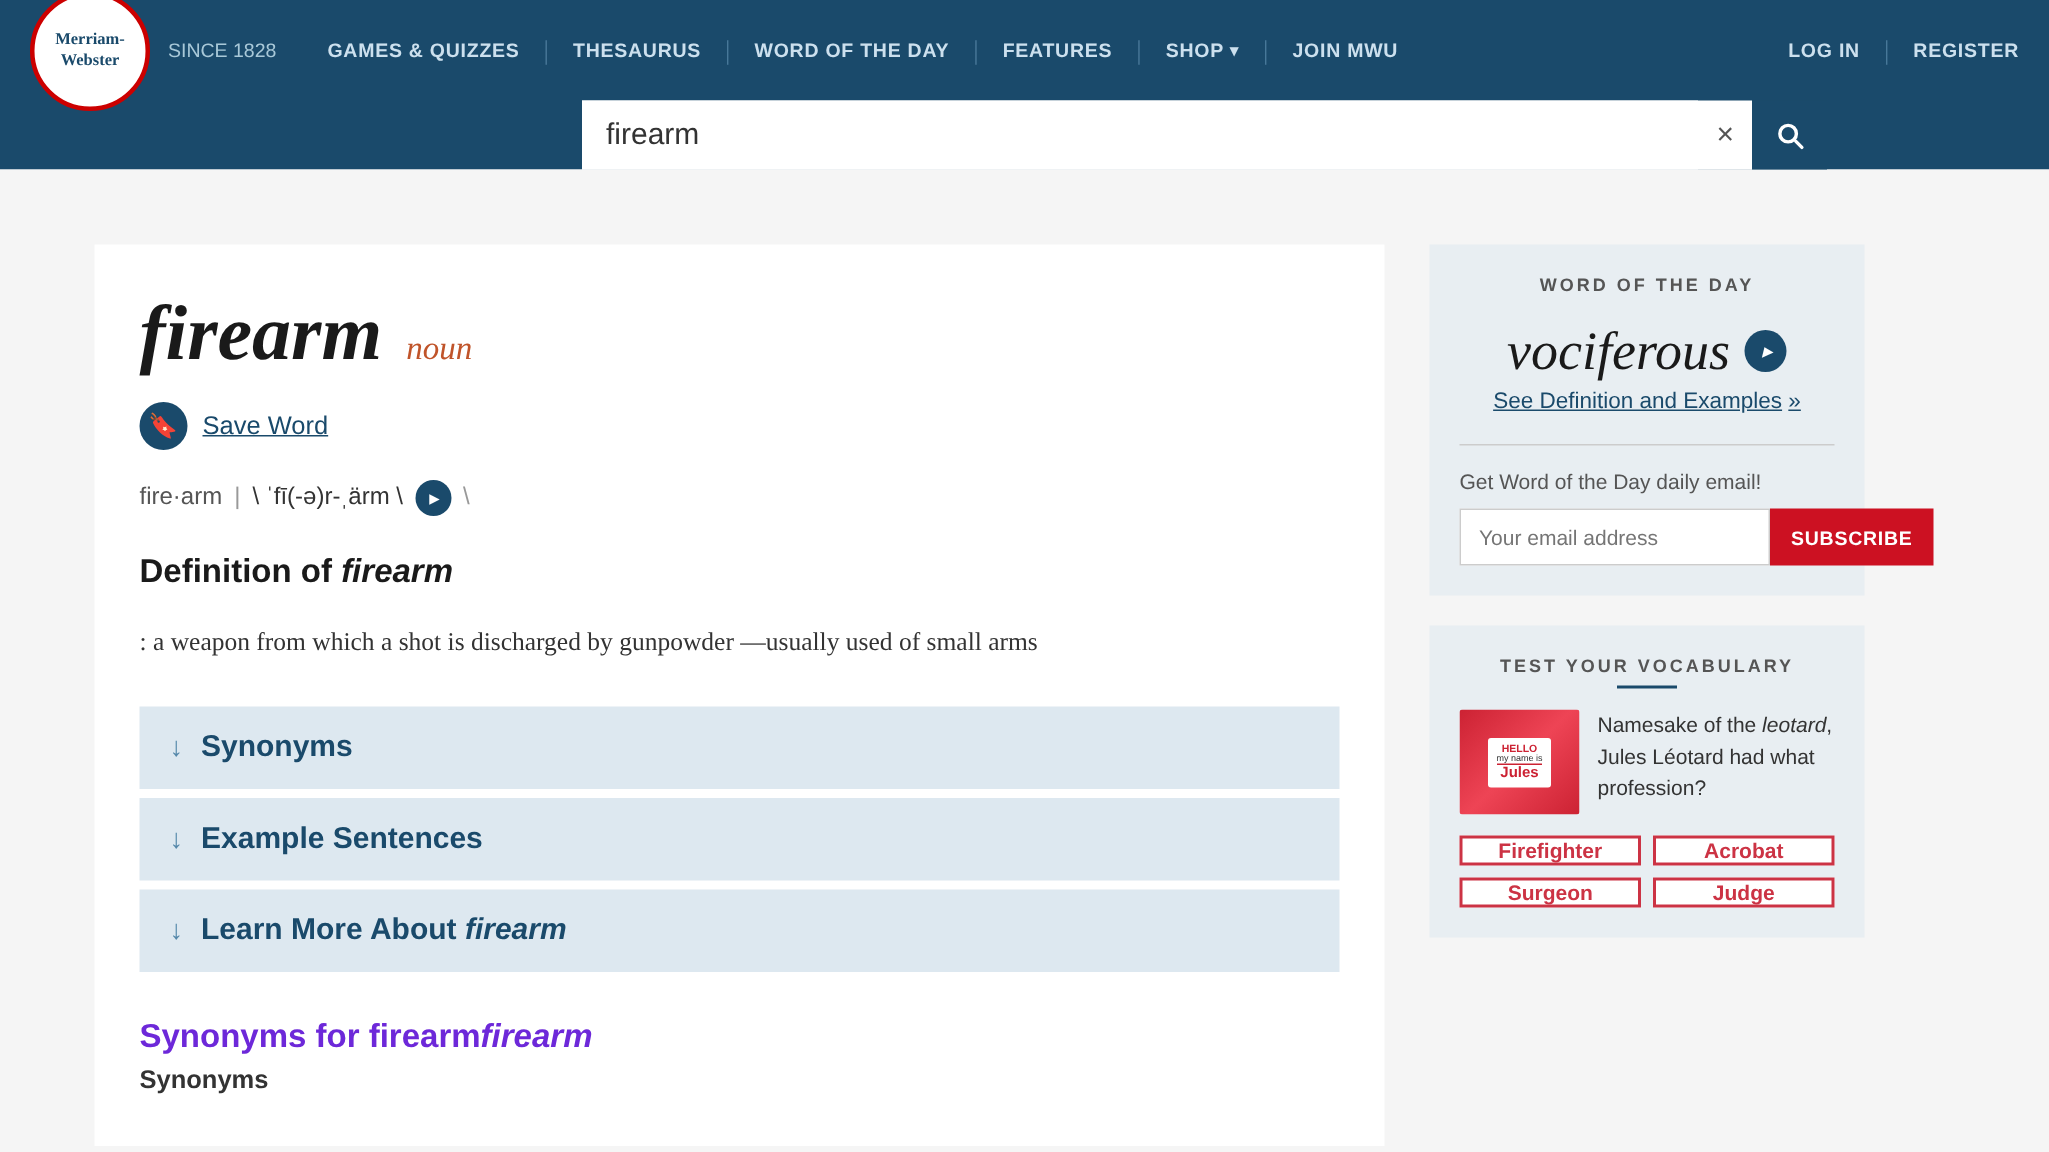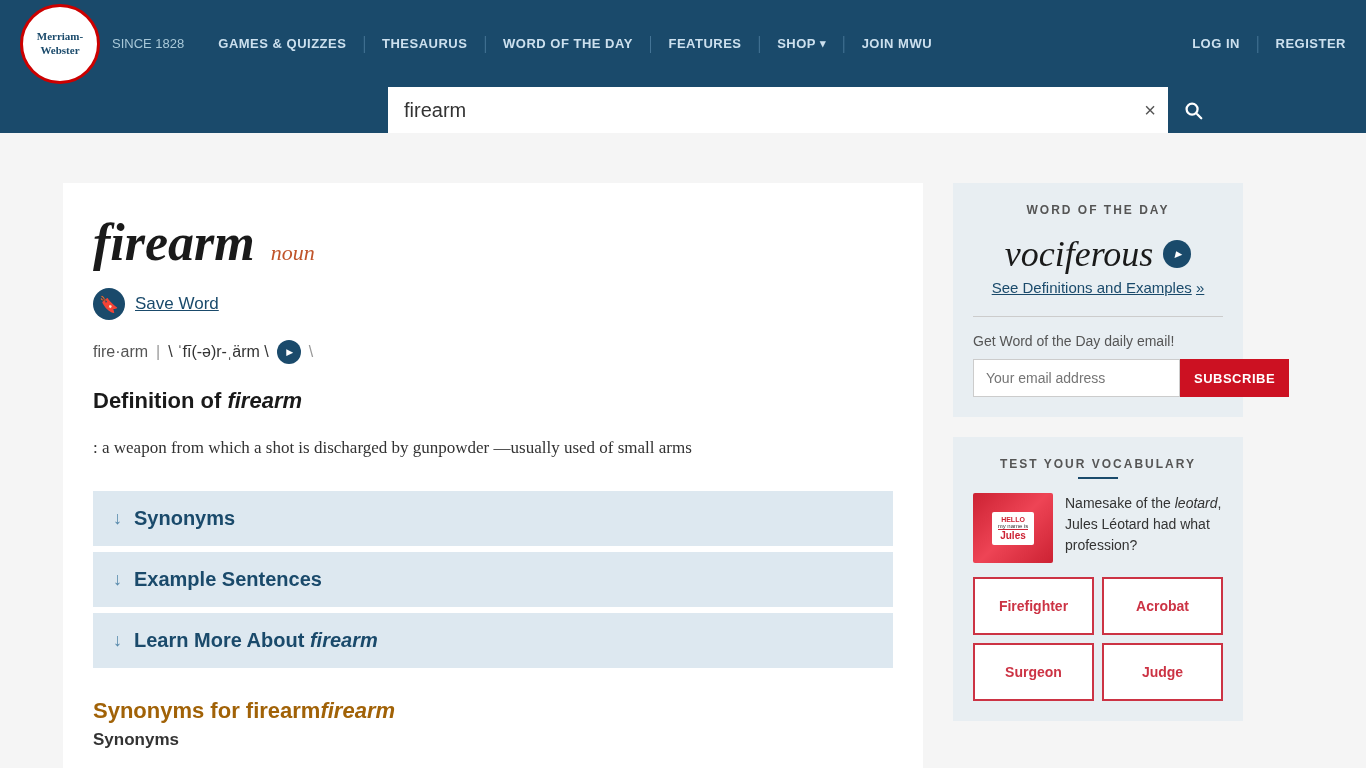--- a/index.html
+++ b/index.html
@@ -51,21 +51,21 @@
     .definition-heading em { font-style: italic; }
     .definition-text { font-size: 17px; line-height: 1.6; color: #333; margin-bottom: 30px; margin-top: 20px; }
     .definition-text::before { content: ': '; }
 
     
     .collapsible { background: #dde8f0; border: none; width: 100%; text-align: left; padding: 16px 20px; font-size: 20px; font-weight: bold; color: #1a4a6b; cursor: pointer; margin-bottom: 6px; display: flex; align-items: center; gap: 12px; font-family: Arial, sans-serif; }
     .collapsible-arrow { color: #5588aa; font-size: 18px; }
 
     
     .synonyms-section { margin-top: 30px; }
-    .synonyms-heading { font-size: 22px; font-weight: bold; color: #a16207; margin-bottom: 6px; font-family: Arial, sans-serif; }
+    .synonyms-heading { font-size: 22px; font-weight: bold; color: #6d28d9; margin-bottom: 6px; font-family: Arial, sans-serif; }
     .synonyms-heading em { font-style: italic; }
     .synonyms-label { font-size: 17px; font-weight: bold; color: #333; margin-bottom: 4px; font-family: Arial, sans-serif; }
 
     
     .sidebar-wotd { background: #e8eef2; padding: 20px; margin-bottom: 20px; }
     .wotd-label { font-size: 12px; font-weight: bold; color: #555; letter-spacing: 2px; text-align: center; margin-bottom: 16px; font-family: Arial, sans-serif; }
     .wotd-word { font-size: 36px; font-style: italic; color: #1a1a1a; text-align: center; margin-bottom: 4px; font-family: Georgia, serif; display: flex; align-items: center; justify-content: center; gap: 10px; }
     .wotd-audio { width: 28px; height: 28px; background: #1a4a6b; border-radius: 50%; display: inline-flex; align-items: center; justify-content: center; cursor: pointer; flex-shrink: 0; }
     .wotd-audio::after { content: '▶'; color: white; font-size: 9px; margin-left: 2px; }
     .wotd-link { display: block; text-align: center; color: #1a4a6b; font-size: 15px; font-family: Arial, sans-serif; margin-bottom: 20px; }
@@ -84,30 +84,30 @@
     .vocab-quiz-row { display: flex; gap: 12px; margin-bottom: 14px; }
     .vocab-image { width: 80px; height: 70px; background: #cc3344; border-radius: 2px; flex-shrink: 0; display: flex; justify-content: center; overflow: hidden; }
     .vocab-image-inner { width: 100%; height: 100%; background: linear-gradient(135deg, #cc2233 0%, #ee4455 50%, #cc2233 100%); display: flex; align-items: center; justify-content: center; }
     .hello-badge { background: #fff; padding: 4px 6px; font-size: 9px; font-family: Arial, sans-serif; text-align: center; border-radius: 2px; }
     .hello-badge .hello { font-size: 7px; color: #cc2233; font-weight: bold; }
     .hello-badge .myname { font-size: 6px; color: #333; }
     .hello-badge .name { font-size: 10px; color: #cc2233; font-weight: bold; border-top: 1px solid #cc2233; }
     .vocab-question { font-size: 14px; color: #333; font-family: Arial, sans-serif; line-height: 1.5; }
     .vocab-question em { font-style: italic; }
     .vocab-buttons { display: grid; grid-template-columns: 1fr 1fr; gap: 8px; }
-    .vocab-btn { background: white; border: 2px solid #cc3344; color: #cc3344; padding: 19px 8px; font-size: 14px; font-family: Arial, sans-serif; cursor: pointer; font-weight: bold; }
+    .vocab-btn { background: white; border: 2px solid #cc3344; color: #cc3344; padding: 0 8px; font-size: 14px; font-family: Arial, sans-serif; cursor: pointer; font-weight: bold; }
 
     
     .content-bg { background: white; padding: 30px 30px; min-height: 500px; }
   </style>
 </head>
 <body>
 
 <div style="background: #1a4a6b;">
-  <div style="display:flex; align-items:center; padding: 8px 20px; height:87px;">
+  <div style="display:flex; align-items:center; padding: 8px 20px; height:67px;">
     <div class="logo-area">
       <div class="logo-circle">
         <div class="logo-text">
           <div>Merriam-</div>
           <div>Webster</div>
         </div>
       </div>
       <span class="since-text">SINCE 1828</span>
     </div>
     <nav style="display:flex; align-items:center; flex:1; gap:2px;">
@@ -201,21 +201,21 @@
 
     <div class="sidebar">
 
       <div class="sidebar-wotd">
         <div class="wotd-label">WORD OF THE DAY</div>
         <div class="wotd-word">
           <span>vociferous</span>
           <div class="wotd-audio"></div>
         </div>
         <a class="wotd-link">
-          <span>See Definitions and Examples</span>
+          <span>See Definition and Examples</span>
           <span>»</span>
         </a>
         <hr class="wotd-divider">
         <div class="wotd-email-label">Get Word of the Day daily email!</div>
         <div class="email-row">
           <input class="email-input" type="email" placeholder="Your email address" style="">
           <button class="subscribe-btn">SUBSCRIBE</button>
         </div>
       </div>
 

